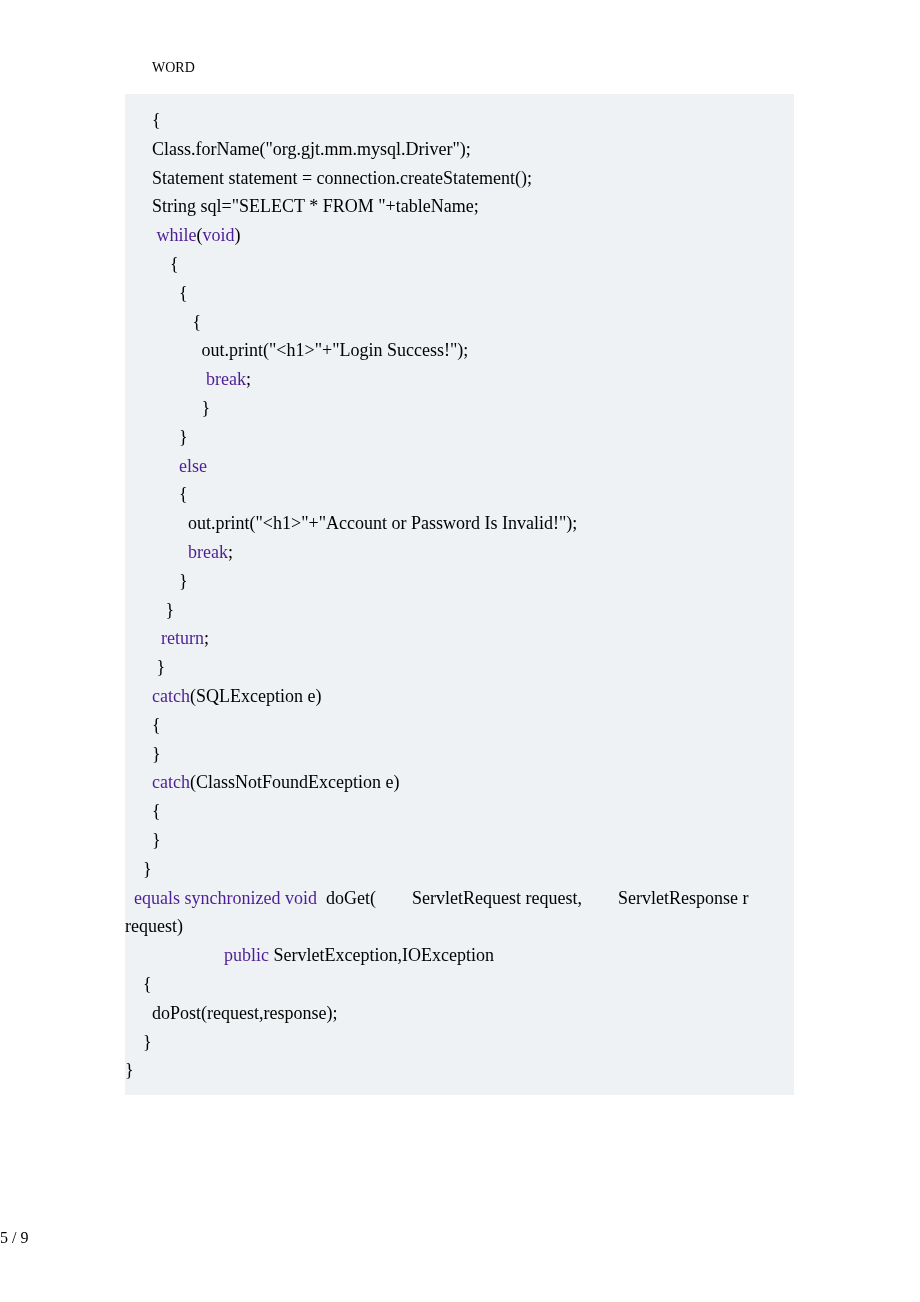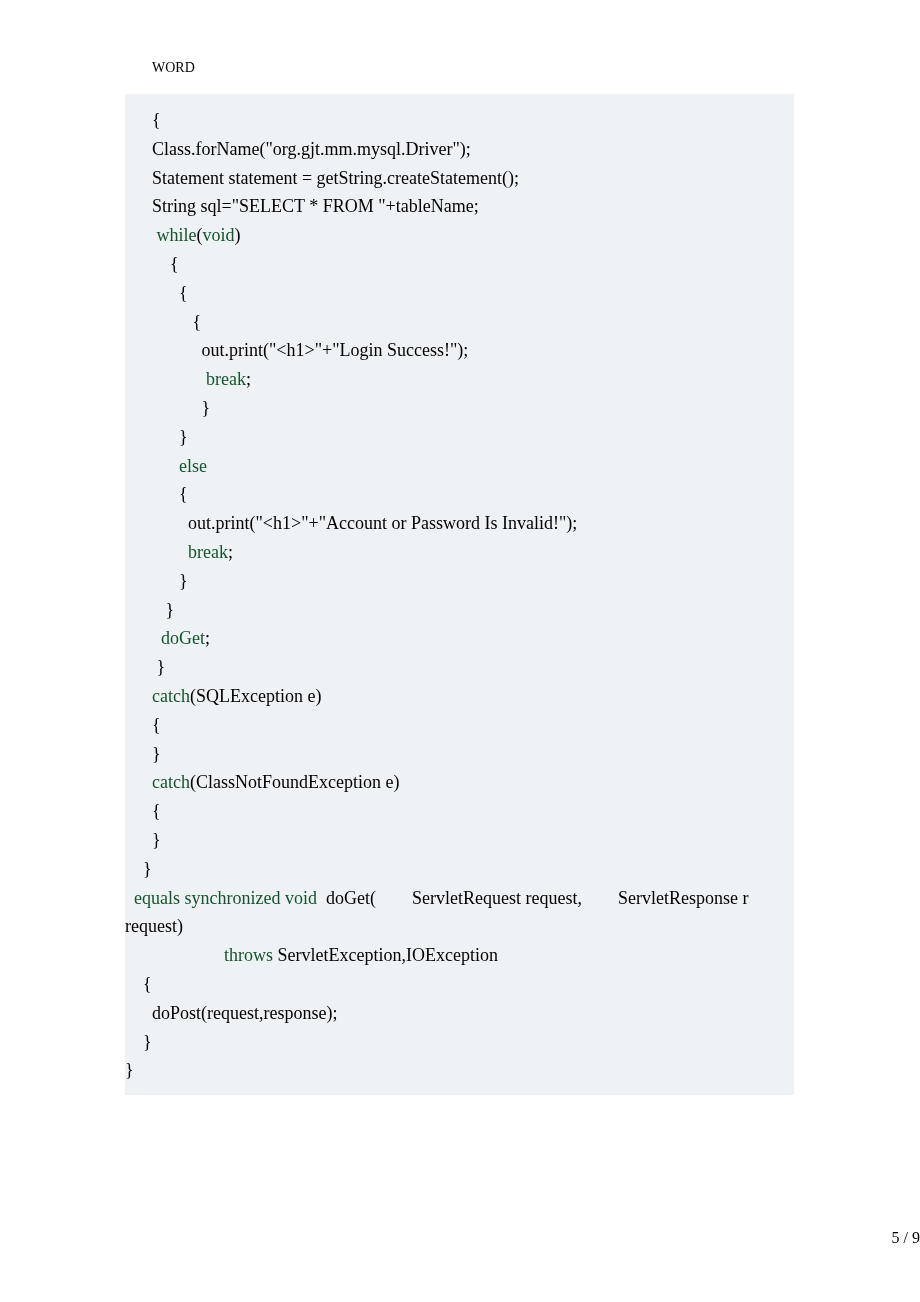--- a/index.html
+++ b/index.html
@@ -27,73 +27,73 @@
     background: #eff2f4;
     padding: 12px 0 10px 0;
     font-size: 18px;
     line-height: 1.6;
     color: #000;
     font-family: "Times New Roman", serif;
   }
   .code-line {
     white-space: pre;
   }
-  .kw { color: #14532d; }
+  .kw { color: #4c1d95; }
   .footer {
     position: absolute;
     bottom: 55px;
     width: 100%;
-    text-align: right;
+    text-align: left;
     font-size: 16px;
     color: #000;
   }
 </style>
 </head>
 <body>
 
 <div class="page">
   <div class="header">WORD</div>
 
   <div class="code-block">
     <div class="code-line">      {</div>
     <div class="code-line">      Class.forName("org.gjt.mm.mysql.Driver");</div>
-    <div class="code-line">      Statement statement = getString.createStatement();</div>
+    <div class="code-line">      Statement statement = connection.createStatement();</div>
     <div class="code-line">      String sql="SELECT * FROM "+tableName;</div>
     <div class="code-line"></div>
     <div class="code-line"><span>       </span><span class="kw">while</span><span>(</span><span class="kw">void</span><span>)</span></div>
     <div class="code-line">          {</div>
     <div class="code-line">            {</div>
     <div class="code-line">               {</div>
     <div class="code-line"></div>
     <div class="code-line">                 out.print("&lt;h1&gt;"+"Login Success!");</div>
     <div class="code-line"></div>
     <div class="code-line"><span>                  </span><span class="kw">break</span><span>;</span></div>
     <div class="code-line">                 }</div>
     <div class="code-line">            }</div>
     <div class="code-line"><span>            </span><span class="kw">else</span></div>
     <div class="code-line">            {</div>
     <div class="code-line">              out.print("&lt;h1&gt;"+"Account or Password Is Invalid!");</div>
     <div class="code-line"><span>              </span><span class="kw">break</span><span>;</span></div>
     <div class="code-line">            }</div>
     <div class="code-line">         }</div>
-    <div class="code-line"><span>        </span><span class="kw">doGet</span><span>;</span></div>
+    <div class="code-line"><span>        </span><span class="kw">return</span><span>;</span></div>
     <div class="code-line">       }</div>
     <div class="code-line"><span>      </span><span class="kw">catch</span><span>(SQLException e)</span></div>
     <div class="code-line">      {</div>
     <div class="code-line">      }</div>
     <div class="code-line"><span>      </span><span class="kw">catch</span><span>(ClassNotFoundException e)</span></div>
     <div class="code-line">      {</div>
     <div class="code-line">      }</div>
     <div class="code-line"></div>
     <div class="code-line"></div>
     <div class="code-line">    }</div>
     <div class="code-line"></div>
     <div class="code-line"><span>  </span><span class="kw">equals</span><span> </span><span class="kw">synchronized</span><span> </span><span class="kw">void</span><span>  doGet(        ServletRequest request,        ServletResponse r</span></div>
     <div class="code-line">request)</div>
-    <div class="code-line"><span>                      </span><span class="kw">throws</span><span> ServletException,IOException</span></div>
+    <div class="code-line"><span>                      </span><span class="kw">public</span><span> ServletException,IOException</span></div>
     <div class="code-line">    {</div>
     <div class="code-line">      doPost(request,response);</div>
     <div class="code-line">    }</div>
     <div class="code-line">}</div>
   </div>
 
   <div class="footer">5  / 9</div>
 </div>
 
 </body></html>

